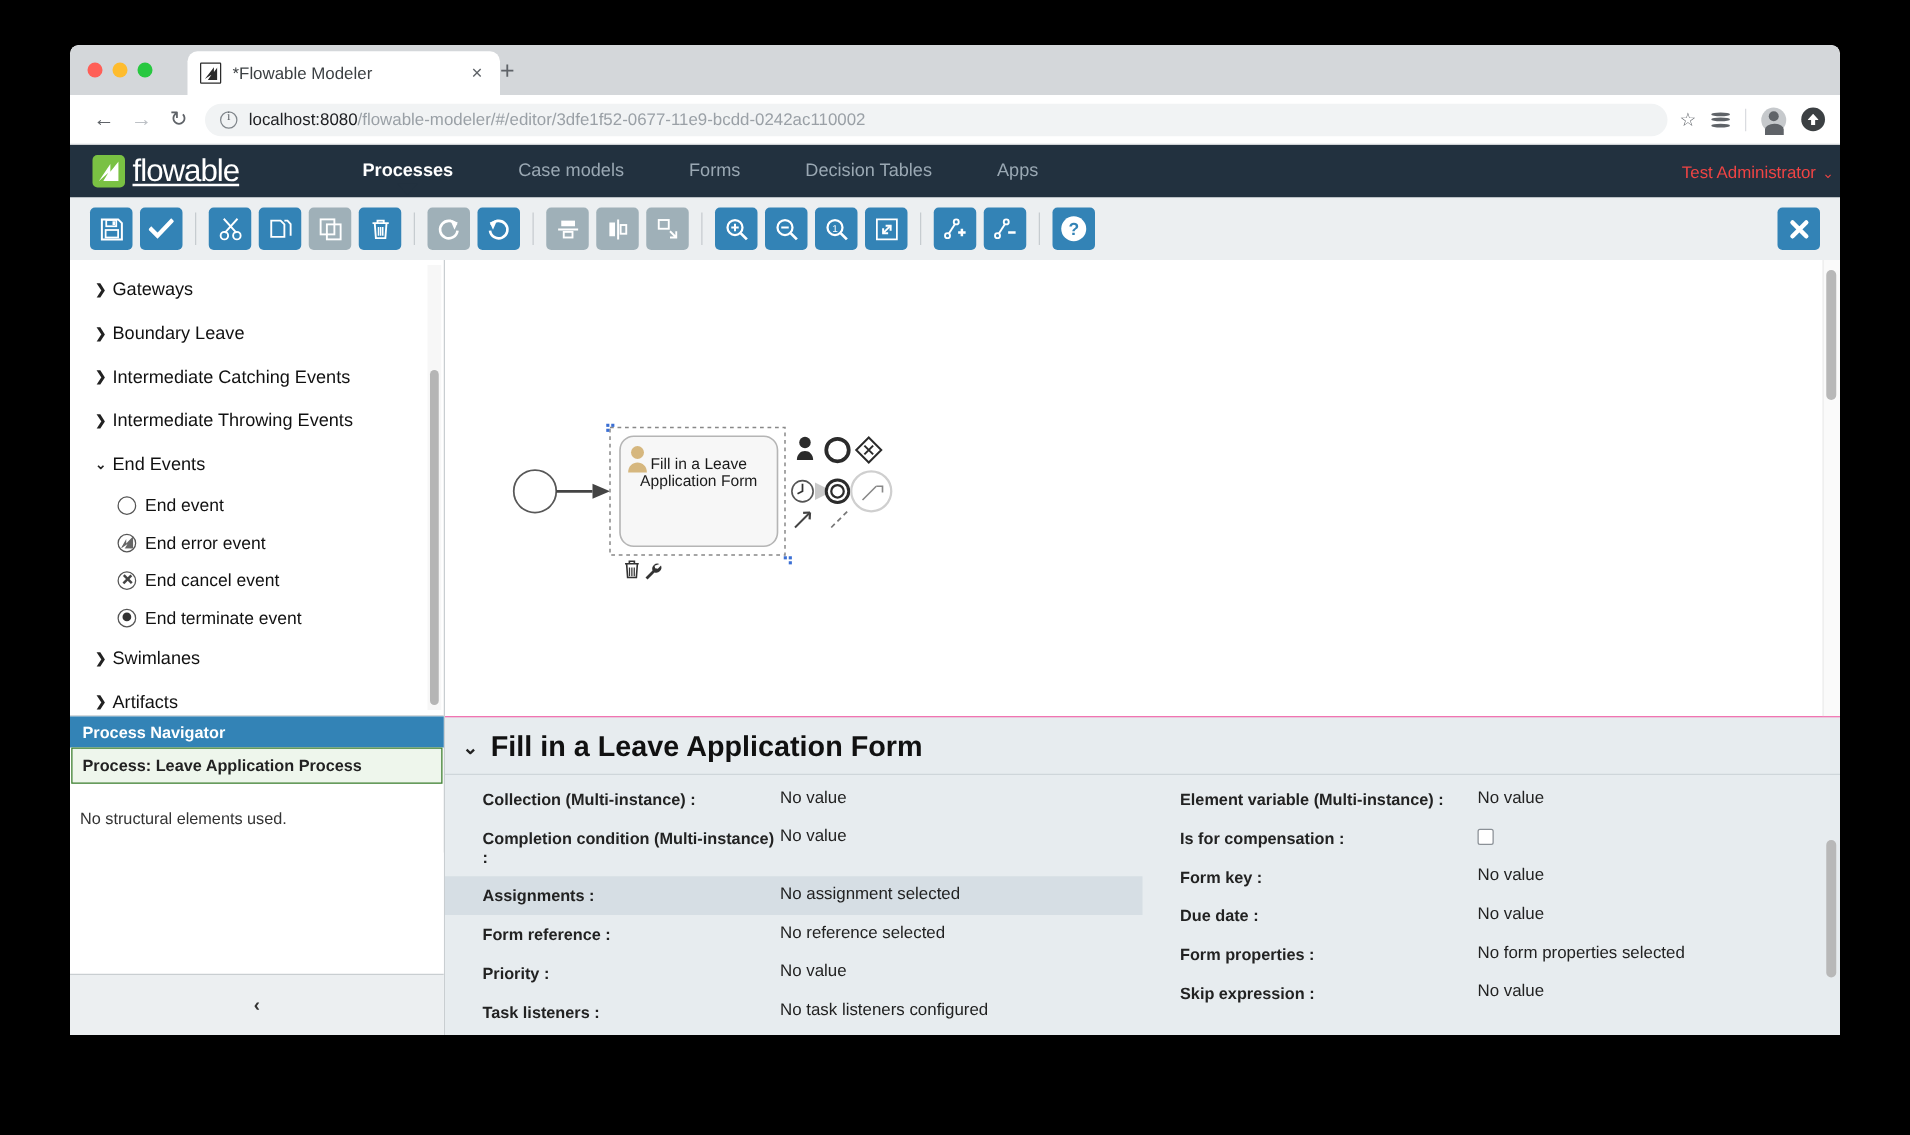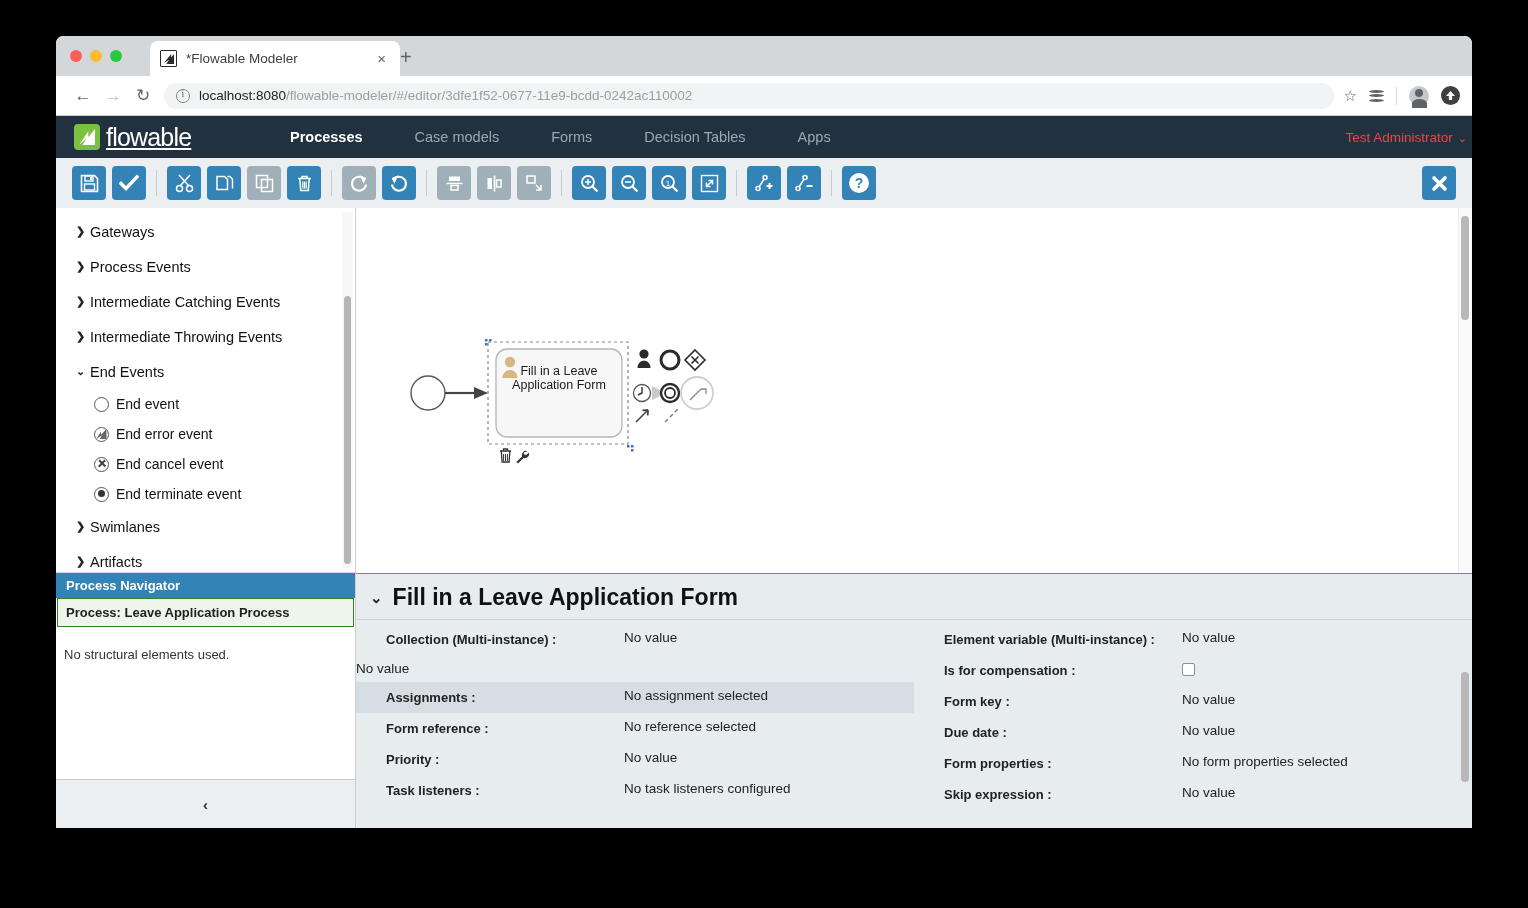--- a/index.html
+++ b/index.html
@@ -411,21 +411,21 @@
       <div class="leftpanel">
         <div class="palette">
           <div class="pal-track"></div>
 
           <div class="pal-group">
             <span class="chev">❯</span>
             <span class="lbl">Gateways</span>
           </div>
           <div class="pal-group">
             <span class="chev">❯</span>
-            <span class="lbl">Process Events</span>
+            <span class="lbl">Boundary Leave</span>
           </div>
           <div class="pal-group">
             <span class="chev">❯</span>
             <span class="lbl">Intermediate Catching Events</span>
           </div>
           <div class="pal-group">
             <span class="chev">❯</span>
             <span class="lbl">Intermediate Throwing Events</span>
           </div>
           <div class="pal-group">
@@ -560,20 +560,21 @@
             <h2>Fill in a Leave Application Form</h2>
           </div>
           <div class="props-grid">
 
             <div class="props-col">
               <div class="prow">
                 <div class="plabel">Collection (Multi-instance) :</div>
                 <div class="pvalue">No value</div>
               </div>
               <div class="prow">
+                <div class="plabel">Completion condition (Multi-instance) :</div>
                 <div class="pvalue">No value</div>
               </div>
               <div class="prow hl">
                 <div class="plabel">Assignments :</div>
                 <div class="pvalue">No assignment selected</div>
               </div>
               <div class="prow">
                 <div class="plabel">Form reference :</div>
                 <div class="pvalue">No reference selected</div>
               </div>

